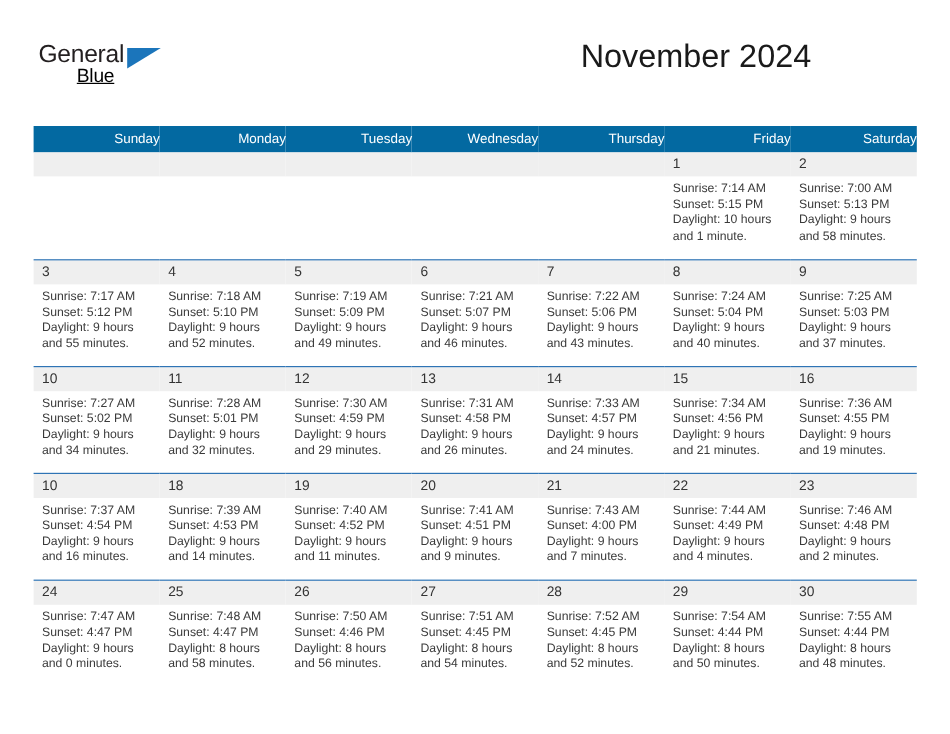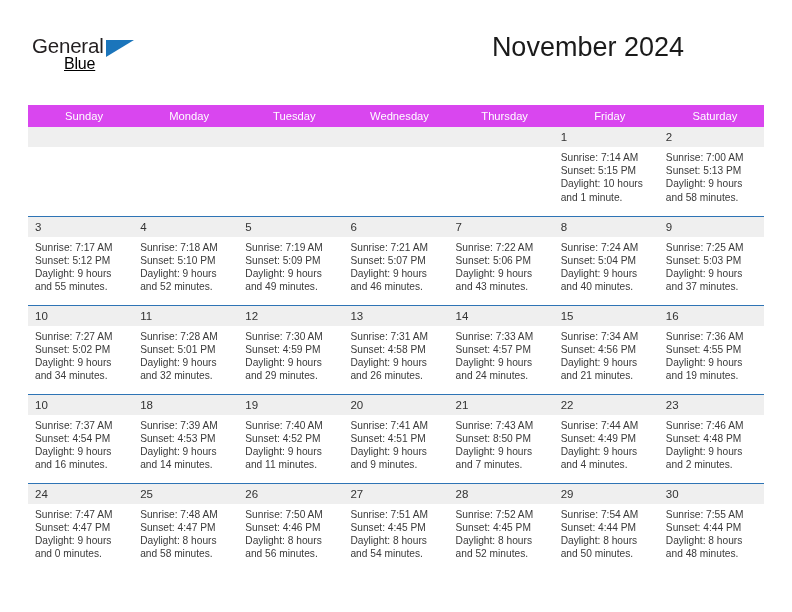--- a/index.html
+++ b/index.html
@@ -59,21 +59,21 @@
     left: 32px;
     top: 21px;
     font-size: 16px;
     letter-spacing: -0.2px;
     color: #000000;
     font-family: "Liberation Sans", sans-serif;
     text-decoration: underline;
   }
   .title-block {
     position: absolute;
-    right: 0;
+    right: 8px;
     top: 0;
     text-align: right;
   }
   .cal-title {
     font-size: 27px;
     font-weight: normal;
     color: #1a1a1a;
     line-height: 34px;
     white-space: nowrap;
   }
@@ -89,25 +89,25 @@
   
   .cal {
     position: absolute;
     left: 28px;
     top: 105px;
     width: 736px;
     border-collapse: collapse;
     table-layout: fixed;
   }
   .cal th {
-    background: #d946ef;
+    background: #0369a1;
     color: #ffffff;
     font-size: 11.2px;
     font-weight: normal;
-    text-align: center;
+    text-align: right;
     padding: 5px 0 5px 7px;
     height: 11px;
     border: none;
     vertical-align: middle;
   }
   .cal td {
     vertical-align: top;
     padding: 0;
     border: none;
     border-top: 1px solid #2e74b5;
@@ -370,21 +370,21 @@
               <div>Sunrise: 7:41 AM</div>
               <div>Sunset: 4:51 PM</div>
               <div>Daylight: 9 hours</div>
               <div>and 9 minutes.</div>
             </div>
           </td>
           <td>
             <div class="daynum">21</div>
             <div class="info">
               <div>Sunrise: 7:43 AM</div>
-              <div>Sunset: 8:50 PM</div>
+              <div>Sunset: 4:00 PM</div>
               <div>Daylight: 9 hours</div>
               <div>and 7 minutes.</div>
             </div>
           </td>
           <td>
             <div class="daynum">22</div>
             <div class="info">
               <div>Sunrise: 7:44 AM</div>
               <div>Sunset: 4:49 PM</div>
               <div>Daylight: 9 hours</div>

